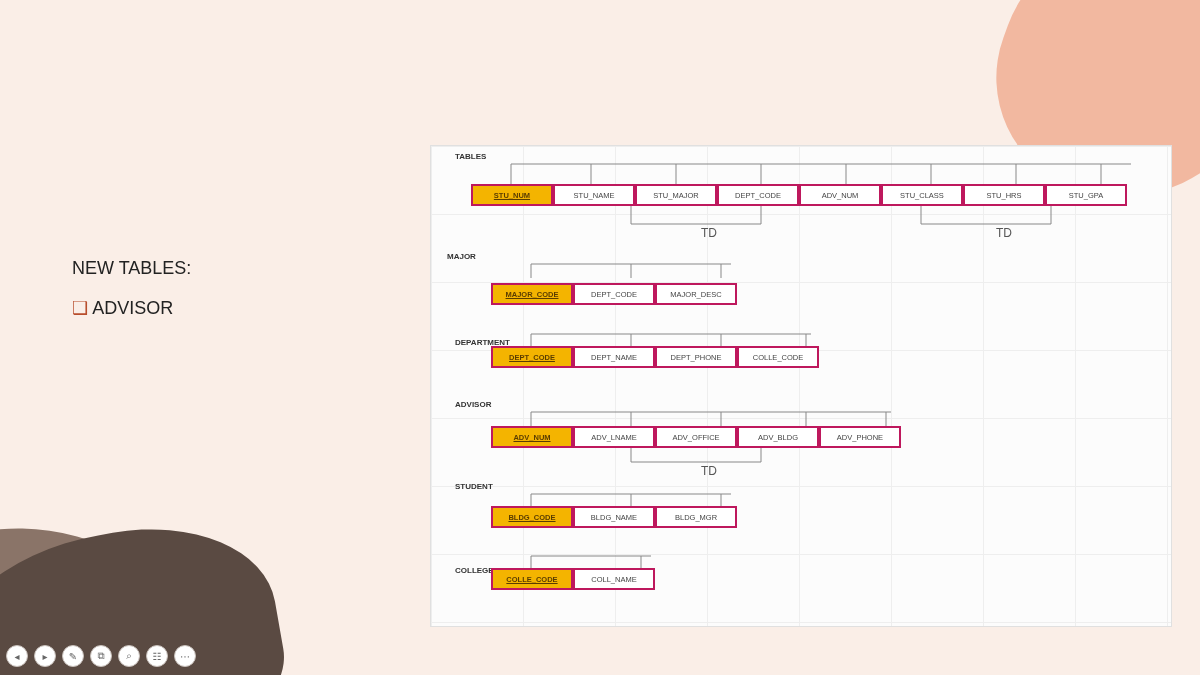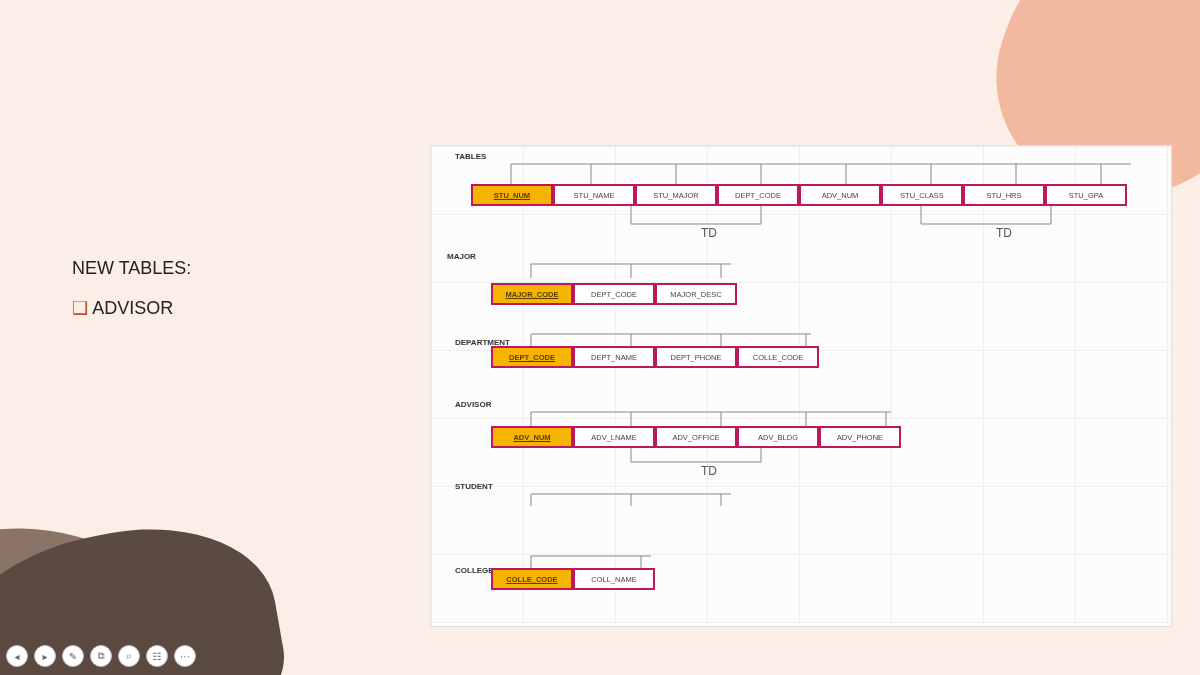--- a/index.html
+++ b/index.html
@@ -86,20 +86,25 @@
   <div class="row" style="left:60px;top:280px">
     <div class="cell pk">ADV_NUM</div>
     <div class="cell">ADV_LNAME</div>
     <div class="cell">ADV_OFFICE</div>
     <div class="cell">ADV_BLDG</div>
     <div class="cell">ADV_PHONE</div>
   </div>
   <div class="tdlabel" style="left:270px;top:318px">TD</div>
 
   <div class="tbllabel" style="left:24px;top:336px">STUDENT</div>
+  <div class="row" style="left:60px;top:360px">
+    <div class="cell pk">BLDG_CODE</div>
+    <div class="cell">BLDG_NAME</div>
+    <div class="cell">BLDG_MGR</div>
+  </div>
 
   <div class="tbllabel" style="left:24px;top:420px">COLLEGE</div>
   <div class="row" style="left:60px;top:422px">
     <div class="cell pk">COLLE_CODE</div>
     <div class="cell">COLL_NAME</div>
   </div>
 
   <svg style="position:absolute;inset:0;width:100%;height:100%;pointer-events:none">
     <g stroke="#888" stroke-width="1" fill="none">
       <path d="M80 18 H700 M80 18 V38 M160 18 V38 M245 18 V38 M330 18 V38 M415 18 V38 M500 18 V38 M585 18 V38 M670 18 V38"></path>

